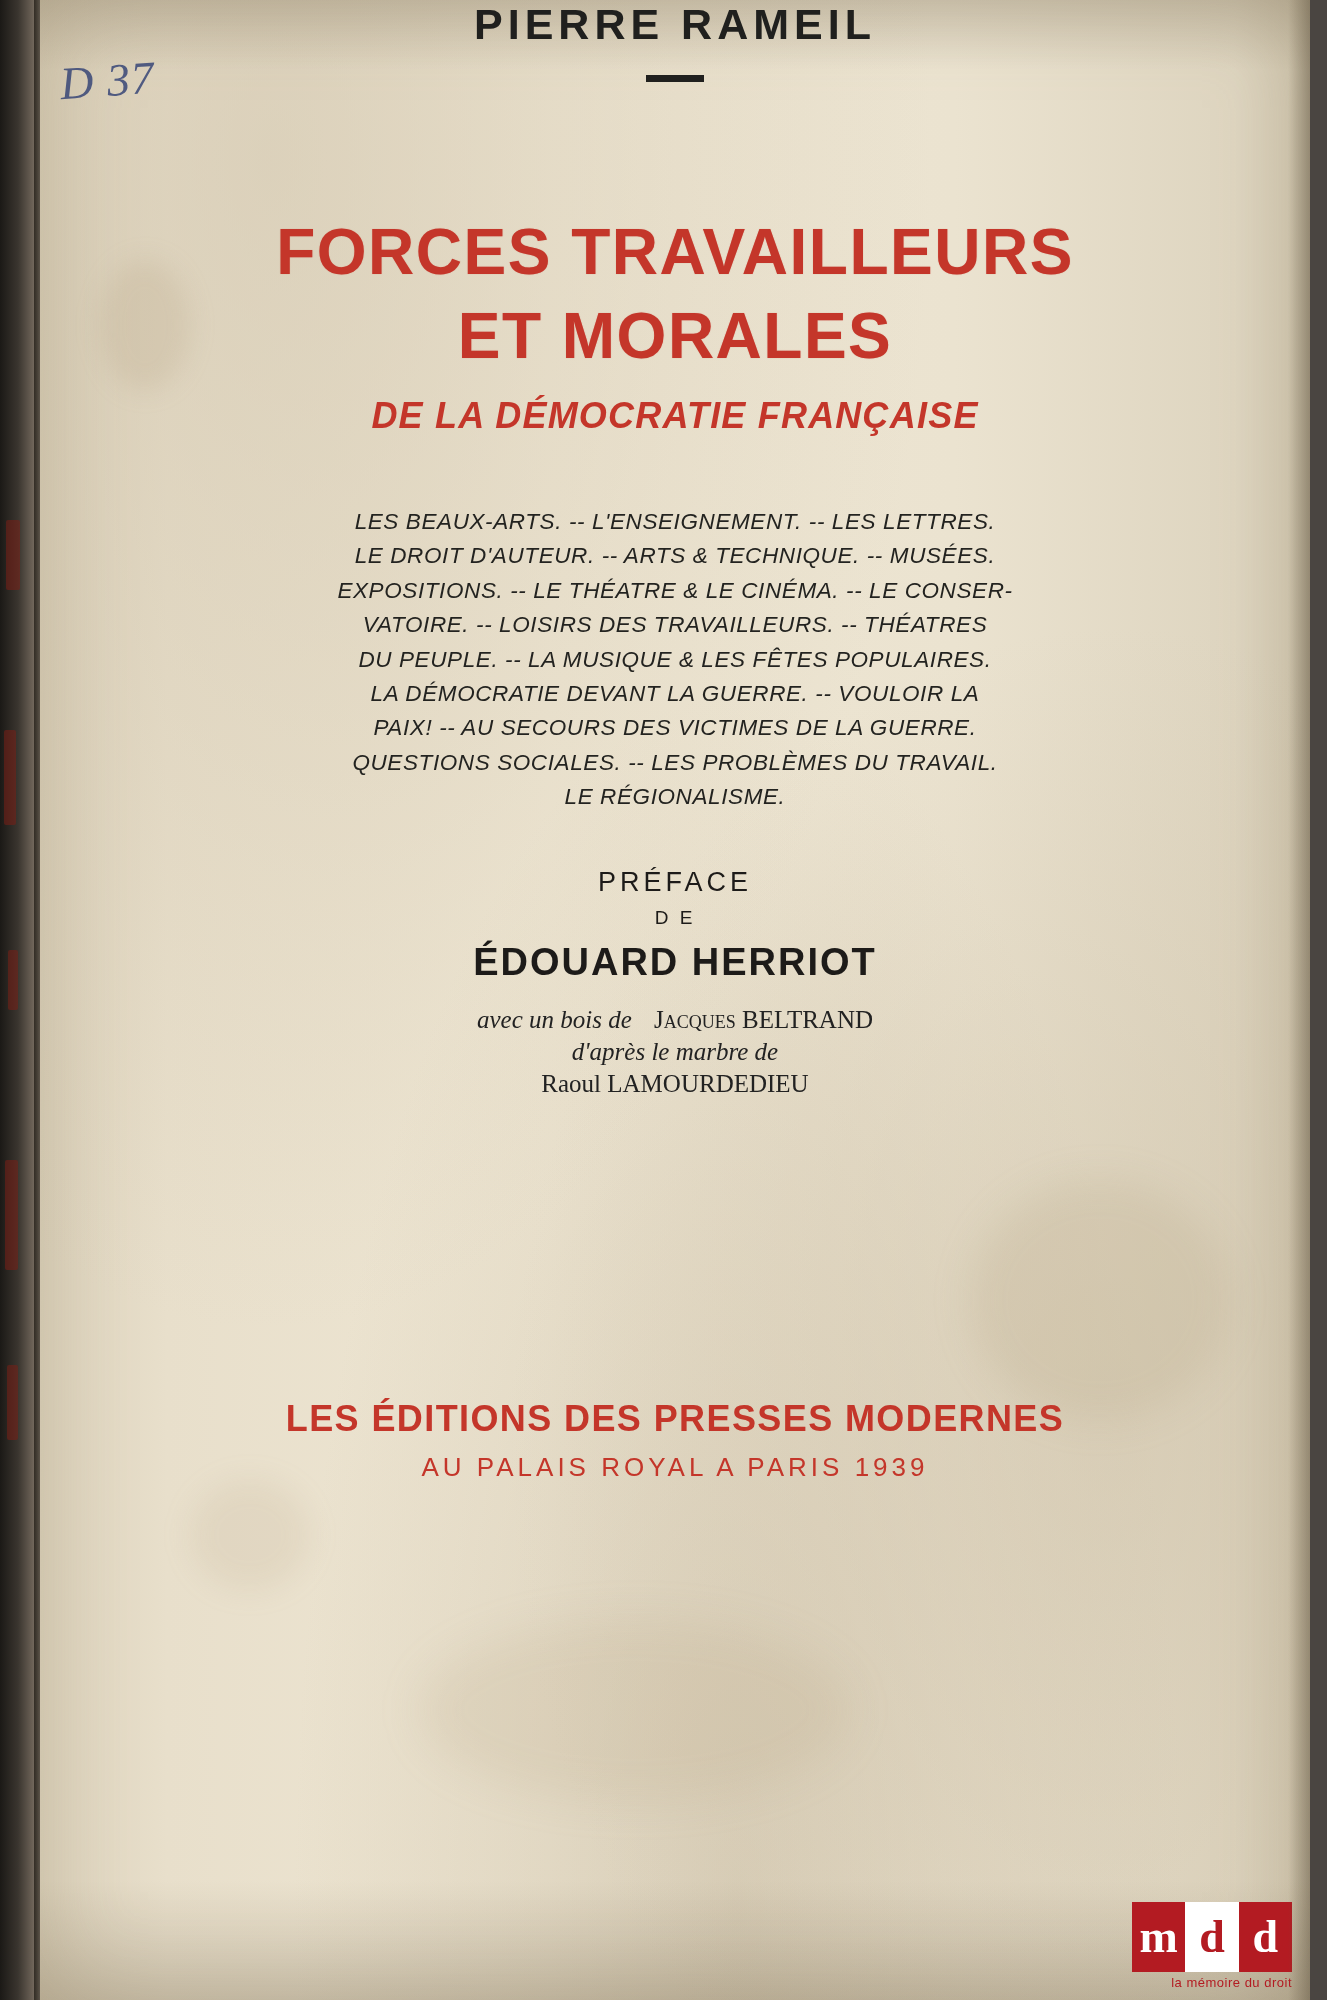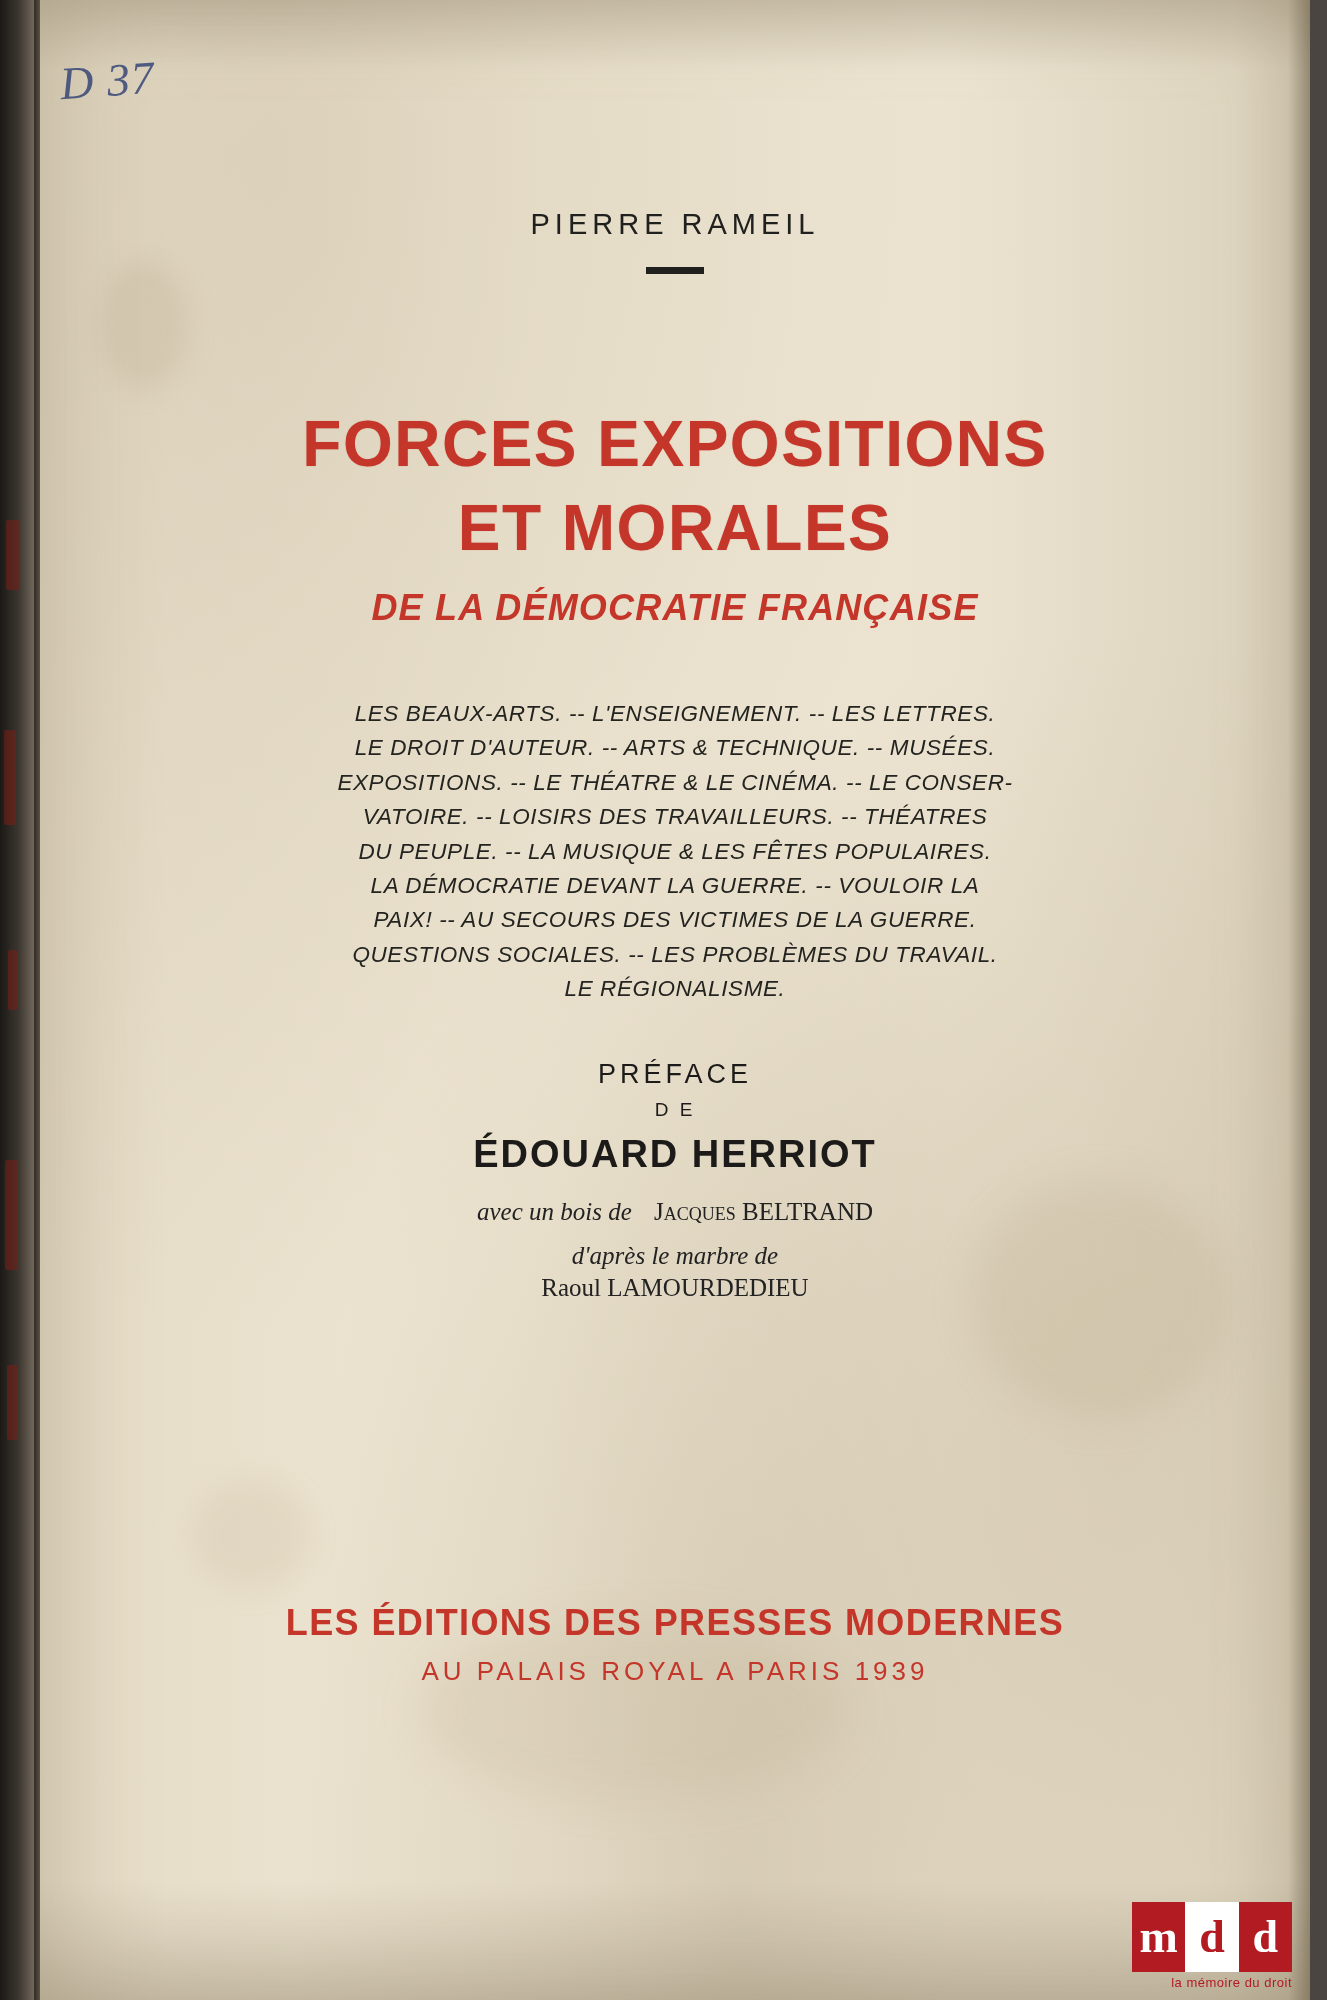--- a/index.html
+++ b/index.html
@@ -107,23 +107,22 @@
   .content {
     position: absolute;
     left: 0;
     top: 0;
     width: 100%;
     text-align: center;
     color: #1d1b19;
   }
 
   .author {
-    margin-top: 208px;
-    font-size: 29px;
-    font-weight: normal;
+    font-size: 43px;
+    font-weight: bold;
     letter-spacing: 5px;
     color: #20201e;
   }
   .author-rule {
     width: 58px;
     height: 7px;
     background: #20201e;
     margin: 26px auto 0;
   }
 
@@ -175,21 +174,21 @@
     letter-spacing: 2px;
   }
 
   .credits {
     margin-top: 22px;
     font-family: "Liberation Serif", serif;
     color: #222;
   }
   .credit-line-1 { font-size: 25px; font-style: italic; }
   .credit-line-1 b { font-style: normal; font-weight: normal; }
-  .credit-line-2 { font-size: 25px; font-style: italic; margin-top: 16px; }
+  .credit-line-2 { font-size: 25px; font-style: italic; margin-top: 4px; }
   .credit-line-3 { font-size: 25px; margin-top: 4px; font-style: normal; }
   .sc { font-variant: small-caps; margin-left: 16px; }
 
   .publisher {
     margin-top: 300px;
     color: #c4362a;
     font-weight: bold;
     font-size: 36px;
     letter-spacing: 1.4px;
   }
@@ -259,21 +258,21 @@
     <div class="stain" style="left:150px; top:1480px; width:120px; height:110px; background:rgba(170,150,115,.12); filter:blur(14px);"></div>
 
     <div class="pencil-mark">D 37</div>
 
     <div class="content">
 
       <div class="author">PIERRE RAMEIL</div>
       <div class="author-rule"></div>
 
       <div class="title">
-        <div>FORCES EXPOSITIONS</div>
+        <div>FORCES TRAVAILLEURS</div>
         <div>ET MORALES</div>
       </div>
 
       <div class="subtitle">DE LA DÉMOCRATIE FRANÇAISE</div>
 
       <div class="toc">
         <div>LES BEAUX-ARTS. -- L'ENSEIGNEMENT. -- LES LETTRES.</div>
         <div>LE DROIT D'AUTEUR. -- ARTS &amp; TECHNIQUE. -- MUSÉES.</div>
         <div>EXPOSITIONS. -- LE THÉATRE &amp; LE CINÉMA. -- LE CONSER-</div>
         <div>VATOIRE. -- LOISIRS DES TRAVAILLEURS. -- THÉATRES</div>

